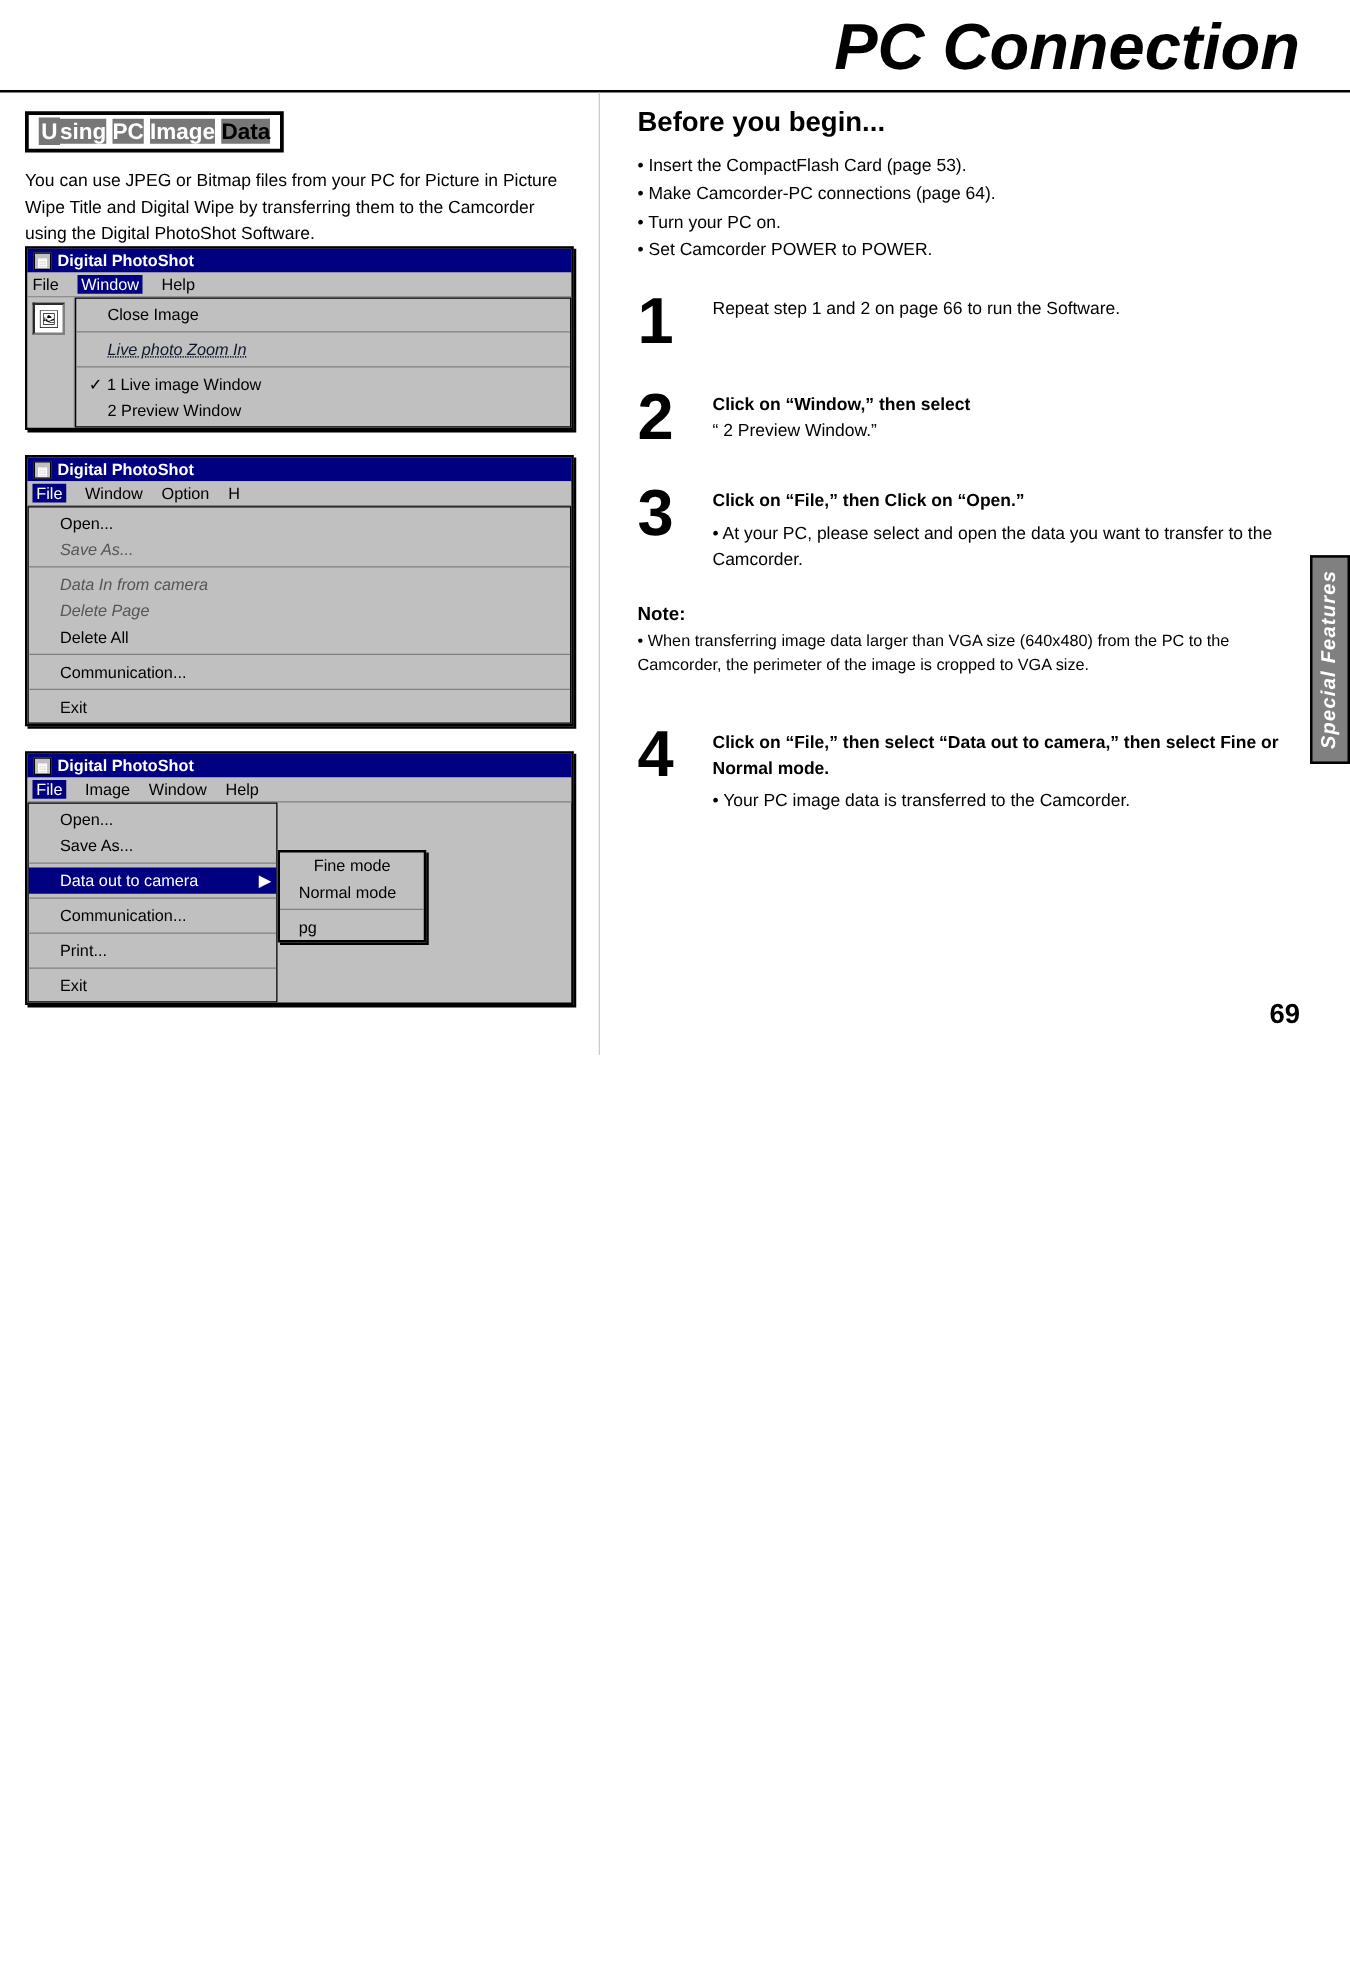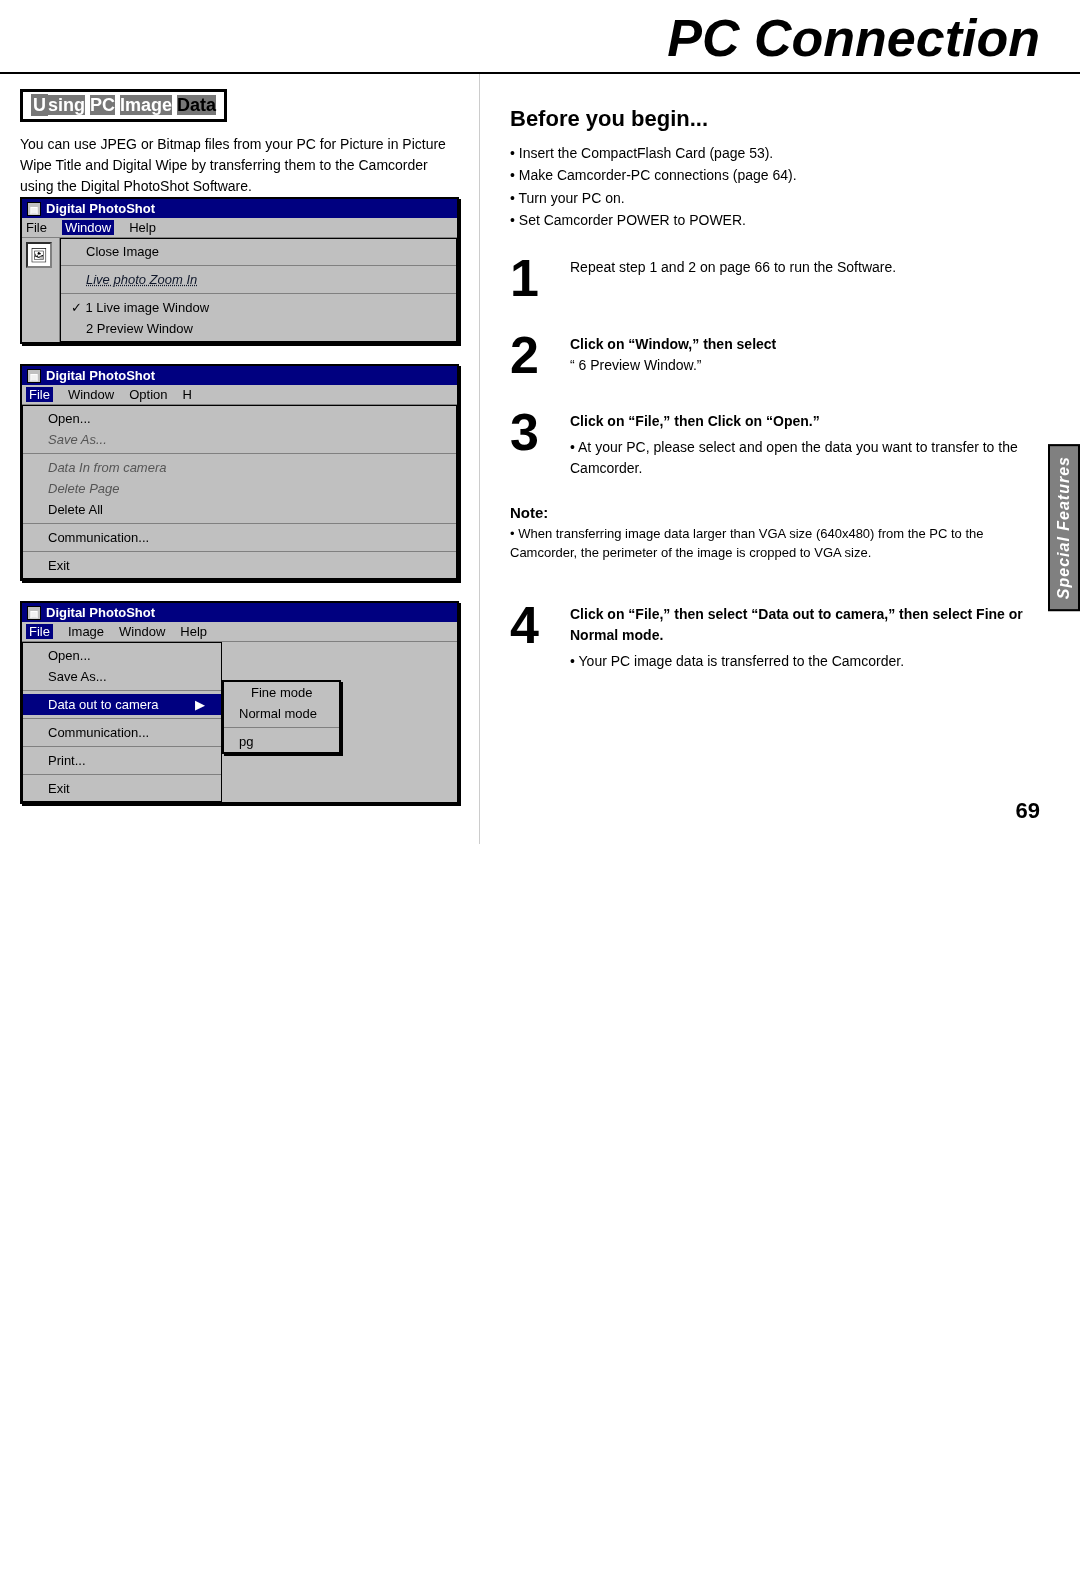--- a/index.html
+++ b/index.html
@@ -22,21 +22,21 @@
     
     .left-col {
       width: 480px;
       padding: 15px 20px 20px 20px;
       border-right: 1px solid #ccc;
     }
 
     
     .right-col {
       flex: 1;
-      padding: 32px 30px 20px 30px;
+      padding: 11px 30px 20px 30px;
       position: relative;
     }
 
     .intro-text {
       font-size: 14px;
       line-height: 1.5;
     }
 
     
     .win-dialog {
@@ -83,21 +83,21 @@
       color: #fff;
       padding: 0 3px;
     }
     .win-menu-dropdown {
       background: #c0c0c0;
       border: 1px solid #000;
       margin: 0;
       padding: 2px 0;
     }
     .win-menu-item {
-      padding: 3px 16px 3px 25px;
+      padding: 3px 4px 3px 25px;
       font-size: 13px;
       display: block;
       border: none;
       background: transparent;
       width: 100%;
       text-align: left;
       cursor: pointer;
     }
     .win-menu-item.has-check {
       padding-left: 10px;
@@ -367,21 +367,21 @@
       <div class="step-number">1</div>
       <div class="step-text">
         <span>Repeat step 1 and 2 on page 66 to run the Software.</span>
       </div>
     </div>
 
     <div class="step">
       <div class="step-number">2</div>
       <div class="step-text">
         <strong>Click on “Window,” then select</strong><br>
-        <span>“ 6 Preview Window.”</span>
+        <span>“ 2 Preview Window.”</span>
       </div>
     </div>
 
     <div class="step">
       <div class="step-number">3</div>
       <div class="step-text">
         <strong>Click on “File,” then Click on “Open.”</strong>
         <ul>
           <li>At your PC, please select and open the data you want to transfer to the Camcorder.</li>
         </ul>

